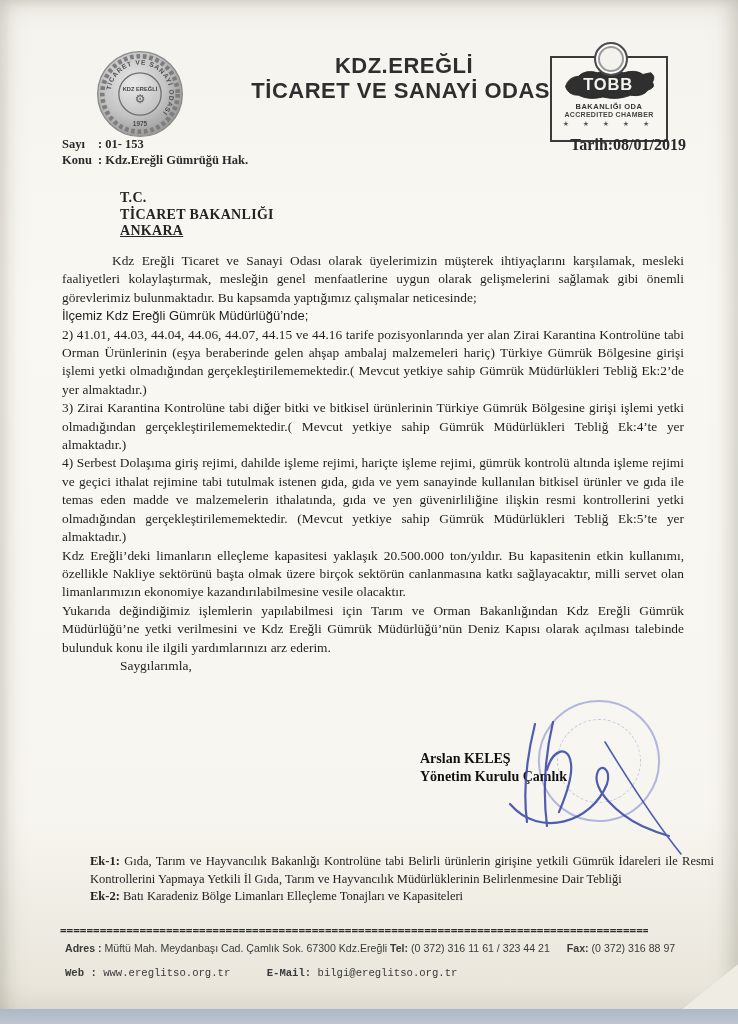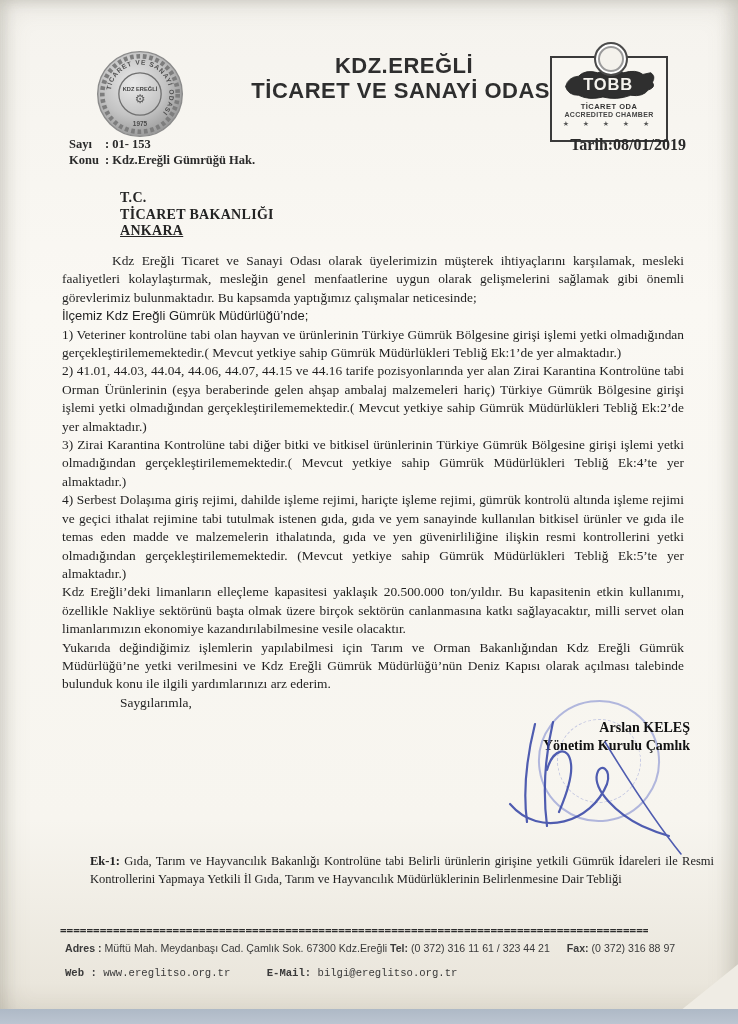--- a/index.html
+++ b/index.html
@@ -20,34 +20,34 @@
   .tobb-seal{position:absolute;left:50%;top:-16px;margin-left:-15px;width:30px;height:30px;border-radius:50%;
              border:2px solid #4a4a4a;background:#f4f2ec;box-shadow:inset 0 0 0 2px #fff,inset 0 0 0 4px #9a9a9a;}
   .tobb-map{display:block;margin:6px auto 0;}
   .tobb-l1{font-family:"Liberation Sans",sans-serif;font-size:7.5px;font-weight:bold;color:#333;letter-spacing:.5px;margin-top:-2px;}
   .tobb-l2{font-family:"Liberation Sans",sans-serif;font-size:7px;font-weight:bold;color:#444;letter-spacing:.3px;}
   .tobb-stars{font-size:7px;color:#555;letter-spacing:6px;margin-top:2px;}
   
   .meta{position:absolute;top:136px;left:62px;right:52px;display:flex;justify-content:space-between;
         font-size:12.5px;font-weight:bold;color:#2a2a2a;}
   .meta-row{line-height:16px;}
-  .meta-label{display:inline-block;width:36px;margin-left:7px;}
+  .meta-label{display:inline-block;width:36px;}
   .meta-date{font-size:16px;}
   
   .recipient{position:absolute;top:190px;left:120px;font-size:14px;font-weight:bold;line-height:16.5px;letter-spacing:.3px;}
   .recipient .u{text-decoration:underline;}
   
   .body{position:absolute;top:252px;left:62px;width:622px;font-size:13.4px;line-height:18.4px;
         text-align:justify;color:#1f1f1f;}
   .body p{margin:0;}
   .body .indent{text-indent:50px;}
   .sans-line{font-family:"Liberation Sans",sans-serif;font-size:13px;}
   .closing{margin-top:18px;padding-left:58px;text-align:left;}
   
-  .sig-block{position:absolute;top:719px;left:420px;width:270px;text-align:right;
+  .sig-block{position:absolute;top:750px;left:420px;width:270px;text-align:left;
              font-size:14px;font-weight:bold;line-height:17.5px;color:#111;}
   .stamp{position:absolute;top:700px;left:538px;width:118px;height:118px;border-radius:50%;
          border:2px solid rgba(92,106,198,.45);transform:rotate(-8deg);}
   .stamp::after{content:"";position:absolute;left:17px;top:17px;right:17px;bottom:17px;border-radius:50%;
          border:1.5px dashed rgba(92,106,198,.32);}
   .sig-svg{position:absolute;top:712px;left:455px;}
   
   .attachments{position:absolute;top:853px;left:62px;width:624px;font-size:12.5px;line-height:17.6px;text-align:justify;color:#222;margin-left:28px;}
   .attachments p{margin:0;}
   
@@ -96,21 +96,21 @@
       <div class="t1">KDZ.EREĞLİ</div>
       <div class="t2">TİCARET VE SANAYİ ODASI</div>
     </div>
 
     <div class="tobb">
       <div class="tobb-seal"></div>
       <svg class="tobb-map" width="104" height="40" viewBox="0 0 112 46">
         <path d="M6 26 Q9 15 21 14 Q29 6 43 10 Q59 4 73 10 Q87 6 95 12 L104 10 Q110 14 106 21 Q110 27 101 30 Q95 38 81 36 Q65 42 49 38 Q33 42 21 36 Q9 36 6 26 Z" fill="#2f2f2f" stroke="#222" stroke-width="1"></path>
         <text x="55" y="30" text-anchor="middle" font-size="19" font-weight="bold" fill="#f5f3ee" font-family="Liberation Sans, sans-serif" letter-spacing="1">TOBB</text>
       </svg>
-      <div class="tobb-l1">TİCARET ODA</div>
+      <div class="tobb-l1">BAKANLIĞI ODA</div>
       <div class="tobb-l2">ACCREDITED CHAMBER</div>
       <div class="tobb-stars">★ ★ ★ ★ ★</div>
     </div>
   </div>
 
   <div class="meta">
     <div class="meta-left">
       <div class="meta-row">
         <span class="meta-label">Sayı</span><span>: 01- 153</span>
       </div>
@@ -123,21 +123,20 @@
 
   <div class="recipient">
     <div>T.C.</div>
     <div>TİCARET BAKANLIĞI</div>
     <div class="u">ANKARA</div>
   </div>
 
   <div class="body">
     <p class="indent">Kdz Ereğli Ticaret ve Sanayi Odası olarak üyelerimizin müşterek ihtiyaçlarını karşılamak, mesleki faaliyetleri kolaylaştırmak, mesleğin genel menfaatlerine uygun olarak gelişmelerini sağlamak gibi önemli görevlerimiz bulunmaktadır. Bu kapsamda yaptığımız çalışmalar neticesinde;</p>
     <p class="sans-line">İlçemiz Kdz Ereğli Gümrük Müdürlüğü’nde;</p>
-    <p>1) Veteriner kontrolüne tabi olan hayvan ve ürünlerinin Türkiye Gümrük Bölgesine girişi işlemi yetki olmadığından gerçekleştirilememektedir.( Mevcut yetkiye sahip Gümrük Müdürlükleri Tebliğ Ek:1’de yer almaktadır.)</p>
     <p>2)  41.01, 44.03, 44.04, 44.06, 44.07, 44.15 ve 44.16 tarife pozisyonlarında yer alan Zirai Karantina Kontrolüne tabi Orman Ürünlerinin (eşya beraberinde gelen ahşap ambalaj malzemeleri hariç)  Türkiye Gümrük Bölgesine girişi işlemi yetki olmadığından gerçekleştirilememektedir.( Mevcut yetkiye sahip Gümrük Müdürlükleri Tebliğ Ek:2’de yer almaktadır.)</p>
     <p>3) Zirai Karantina Kontrolüne tabi diğer bitki ve bitkisel ürünlerinin Türkiye Gümrük Bölgesine girişi işlemi yetki olmadığından gerçekleştirilememektedir.( Mevcut yetkiye sahip Gümrük Müdürlükleri Tebliğ  Ek:4’te yer almaktadır.)</p>
     <p>4) Serbest Dolaşıma giriş rejimi, dahilde işleme rejimi, hariçte işleme rejimi, gümrük kontrolü altında işleme rejimi ve geçici ithalat rejimine tabi tutulmak istenen gıda, gıda ve yem sanayinde kullanılan bitkisel ürünler ve gıda ile temas eden madde ve malzemelerin ithalatında, gıda ve yen güvenirliliğine ilişkin resmi kontrollerini yetki olmadığından gerçekleştirilememektedir. (Mevcut yetkiye sahip Gümrük Müdürlükleri Tebliğ  Ek:5’te yer almaktadır.)</p>
     <p>Kdz Ereğli’deki limanların elleçleme kapasitesi yaklaşık 20.500.000 ton/yıldır. Bu kapasitenin etkin kullanımı, özellikle Nakliye sektörünü başta olmak üzere birçok sektörün canlanmasına katkı sağlayacaktır, milli servet olan limanlarımızın ekonomiye kazandırılabilmesine vesile olacaktır.</p>
     <p>Yukarıda değindiğimiz işlemlerin yapılabilmesi için Tarım ve Orman Bakanlığından Kdz Ereğli Gümrük Müdürlüğü’ne yetki verilmesini ve Kdz Ereğli Gümrük Müdürlüğü’nün Deniz Kapısı olarak açılması talebinde bulunduk konu ile ilgili yardımlarınızı arz ederim.</p>
     <p class="closing">Saygılarımla,</p>
   </div>
 
   <div class="stamp"></div>
 
@@ -151,20 +150,21 @@
       <path d="M80 12 C72 44 68 80 72 110"></path>
       <path d="M98 10 C90 44 88 82 92 114"></path>
       <path d="M92 58 C98 36 114 33 116 52 C118 68 108 90 104 100"></path>
       <path d="M55 92 C85 127 137 110 152 72 C157 57 145 50 142 62 C138 78 162 102 187 114 C198 119 207 122 214 124"></path>
       <path d="M150 30 C172 66 197 106 226 142" stroke-width="1.6"></path>
     </g>
   </svg>
 
   <div class="attachments">
     <p><span class="b">Ek-1:</span><span> Gıda, Tarım ve Hayvancılık Bakanlığı Kontrolüne tabi Belirli ürünlerin girişine yetkili Gümrük İdareleri ile Resmi Kontrollerini Yapmaya Yetkili İl Gıda, Tarım ve Hayvancılık Müdürlüklerinin Belirlenmesine Dair Tebliği</span></p>
+    <p><span class="b">Ek-2:</span><span>  Batı Karadeniz Bölge Limanları Elleçleme Tonajları ve Kapasiteleri</span></p>
   </div>
 
   <div class="sep">==========================================================================================</div>
 
   <div class="footer">
     <div class="row1">
       <span class="b">Adres :</span>
       <span>Müftü Mah. Meydanbaşı Cad. Çamlık Sok. 67300  Kdz.Ereğli</span>
       <span class="b">Tel:</span>
       <span>(0 372) 316 11 61 / 323 44 21</span><span class="gap"></span>

